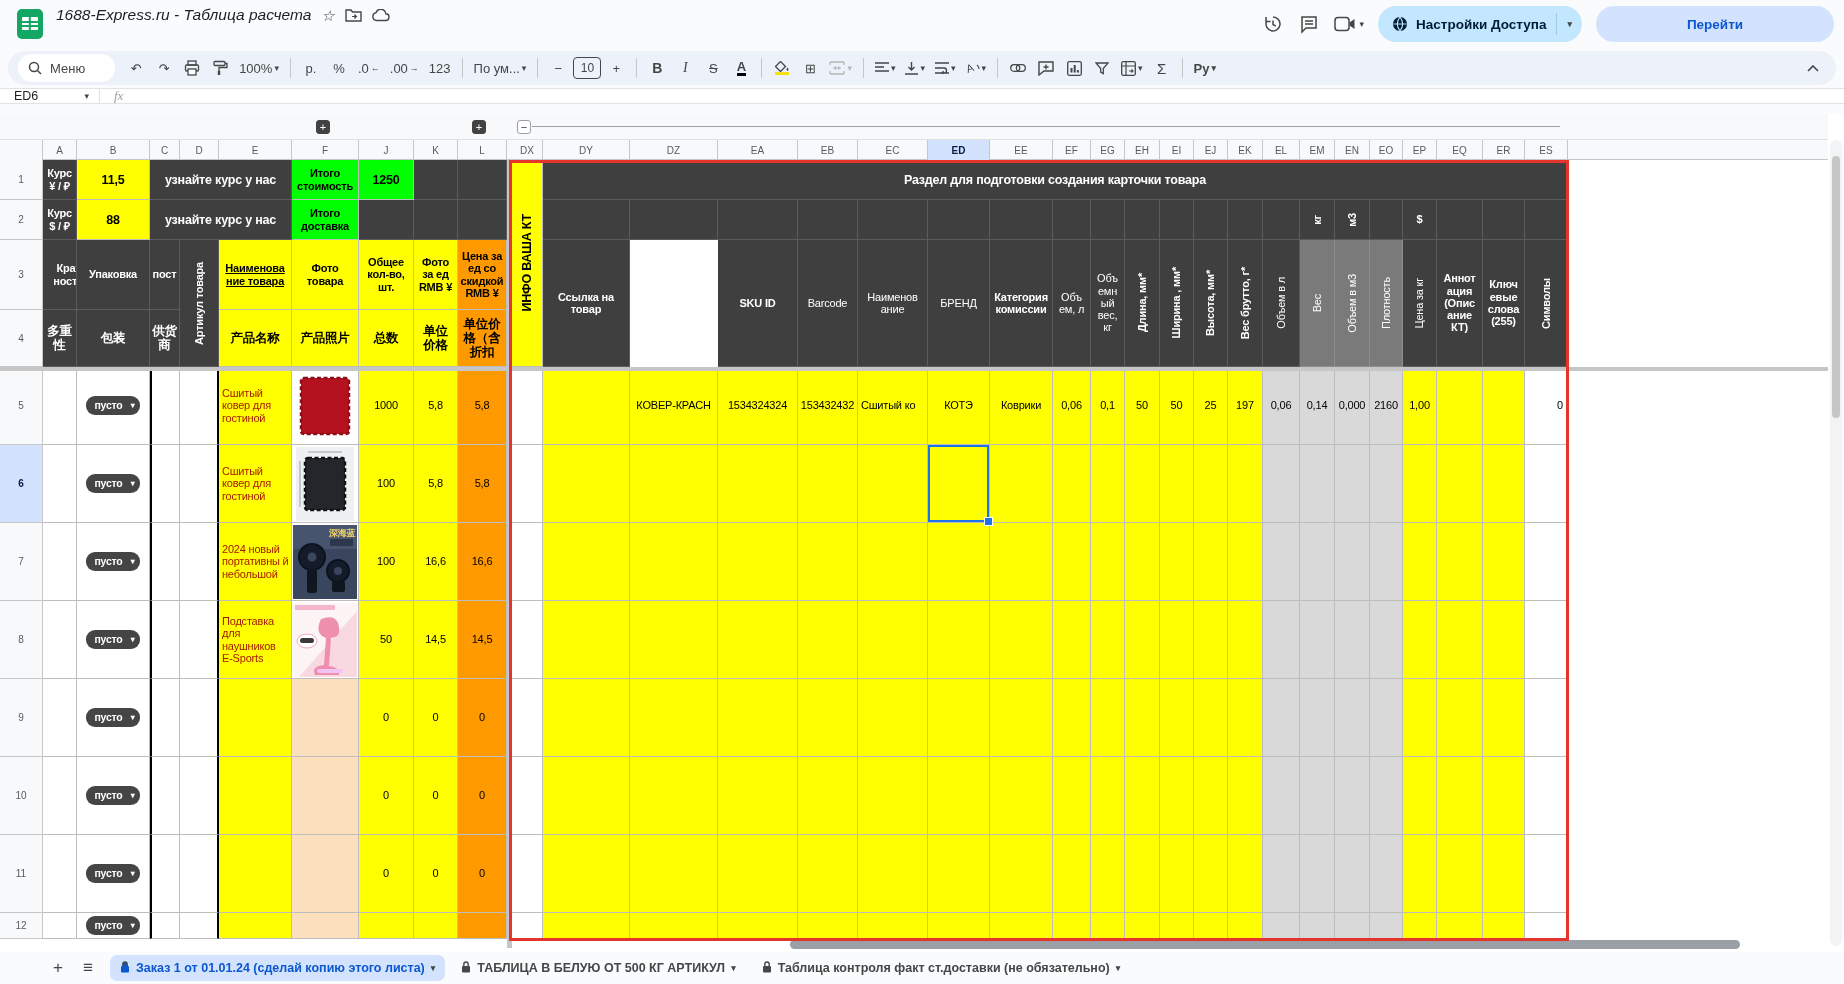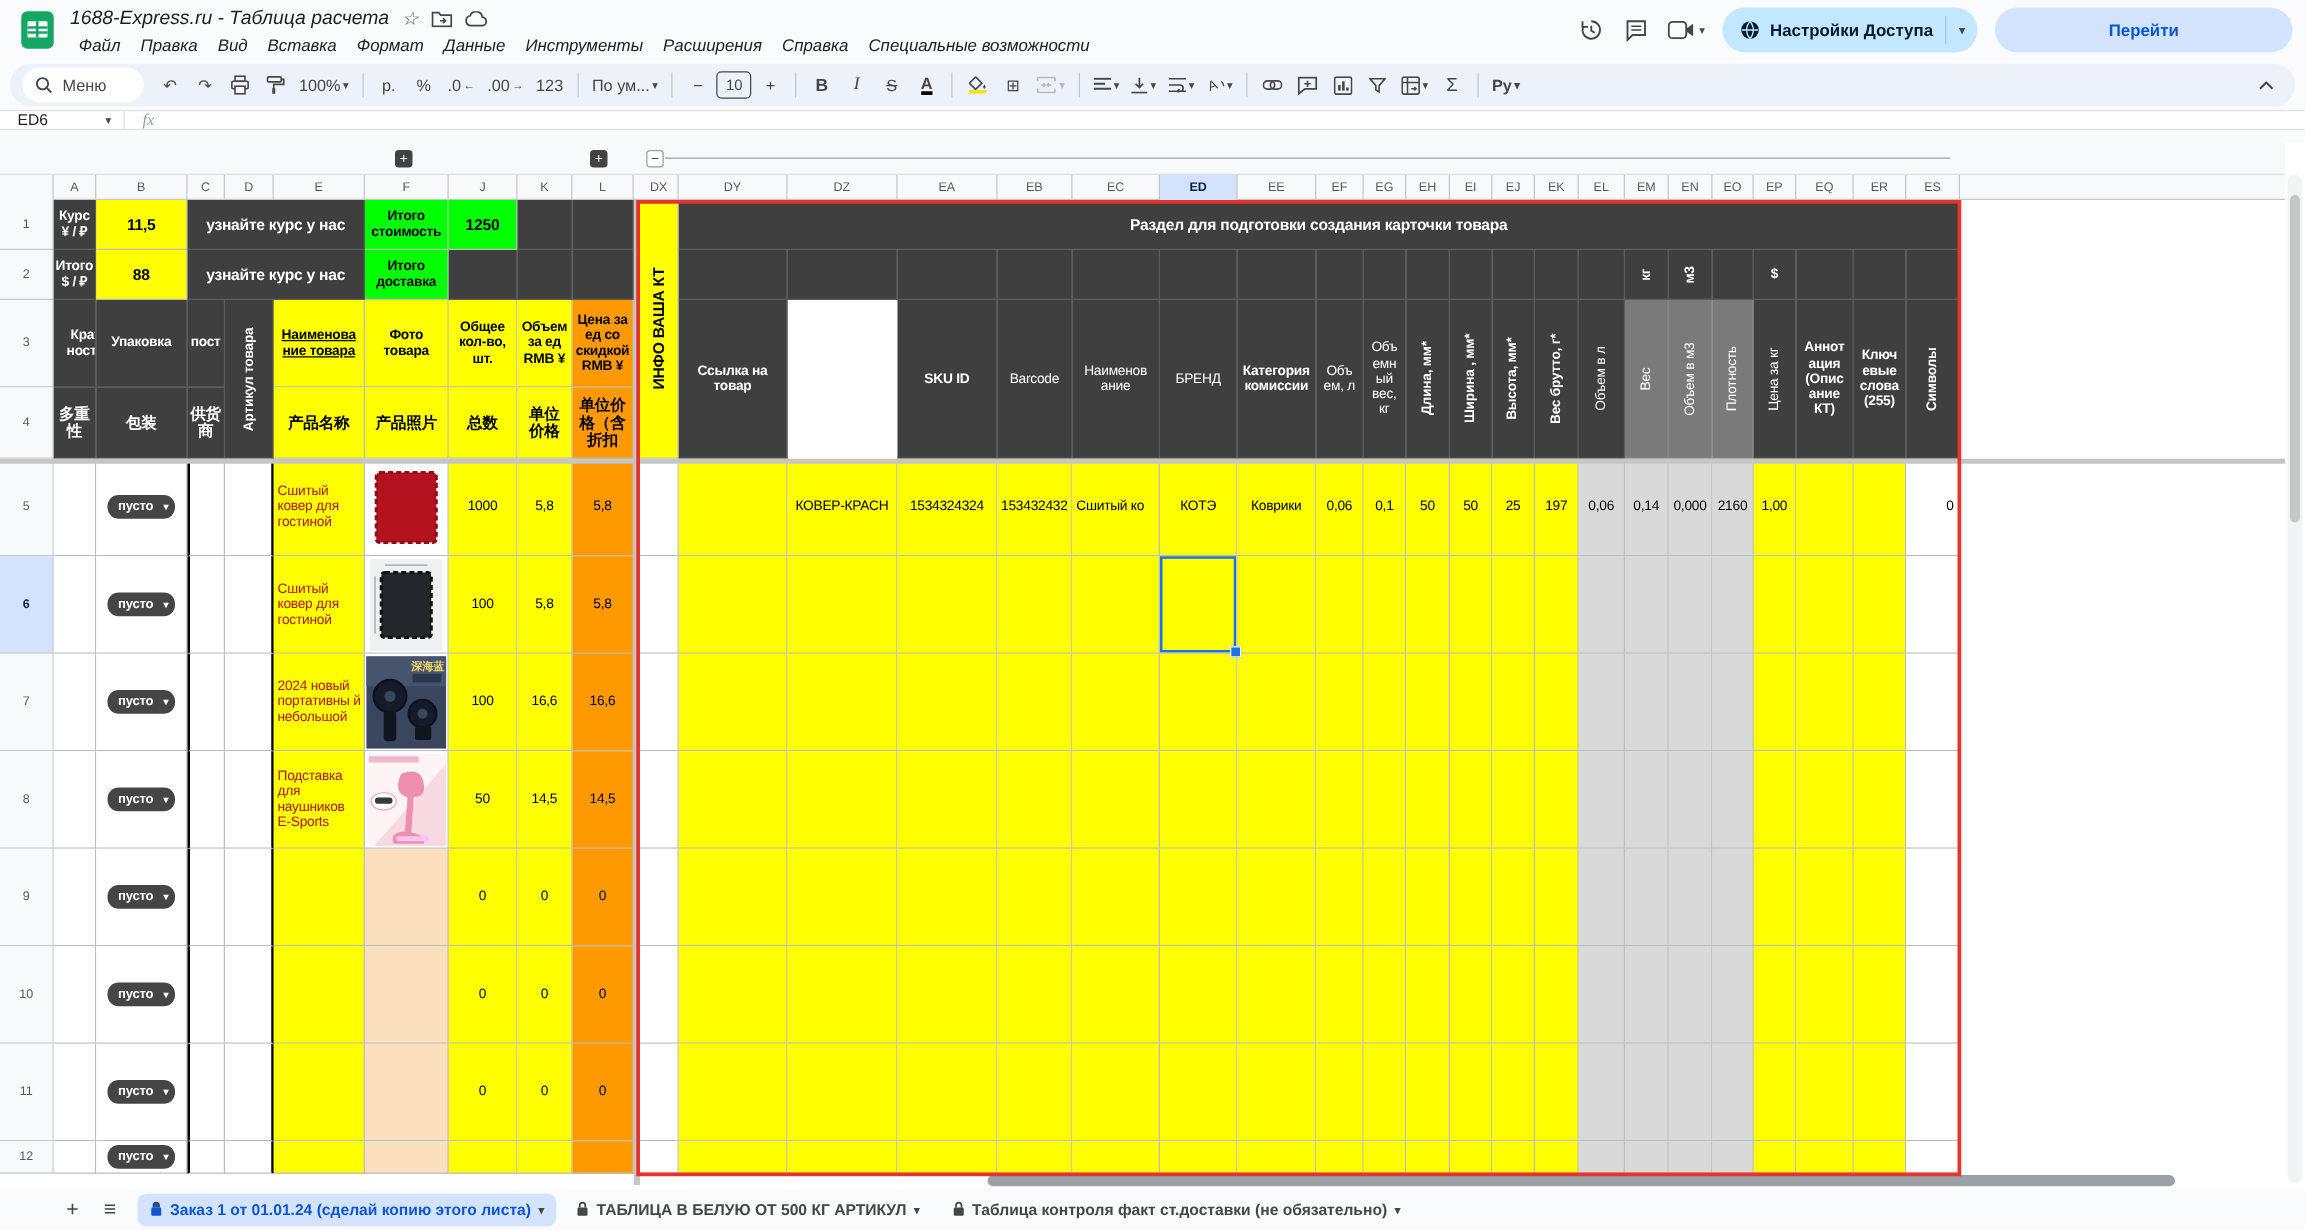--- a/index.html
+++ b/index.html
@@ -149,32 +149,20 @@
           <svg width="17" height="14" viewBox="0 0 17 14">
               <path d="M1 2 h5 l1.5 2 H16 v9 H1 z" fill="none" stroke="#444746" stroke-width="1.4"></path>
               <path d="M7 8.5 h4 m-1.6 -2 l2 2 l-2 2" stroke="#444746" stroke-width="1.2" fill="none"></path>
             </svg>
         </span>
         <span class="t-icon">
           <svg width="18" height="13" viewBox="0 0 18 13">
               <path d="M4.5 11.5 a4 4 0 0 1 -.4-7.9 a5 5 0 0 1 9.7 1.1 a3.4 3.4 0 0 1 -.4 6.8 z" fill="none" stroke="#444746" stroke-width="1.4"></path>
             </svg>
         </span>
-      </div>
-      <div class="menu-row">
-        <span>Файл</span>
-        <span>Правка</span>
-        <span>Вид</span>
-        <span>Вставка</span>
-        <span>Формат</span>
-        <span>Данные</span>
-        <span>Инструменты</span>
-        <span>Расширения</span>
-        <span>Справка</span>
-        <span>Специальные возможности</span>
       </div>
     </div>
     <div class="tb-right">
       <span class="tb-ic">
         <svg width="20" height="20" viewBox="0 0 20 20">
             <path d="M10 3 a7 7 0 1 1 -6.6 4.7 M3 3 v4.5 h4.5" fill="none" stroke="#444746" stroke-width="1.5"></path>
             <path d="M10 6.5 v4 l2.8 1.7" fill="none" stroke="#444746" stroke-width="1.5"></path>
           </svg>
       </span>
       <span class="tb-ic">
@@ -449,37 +437,37 @@
           <div class="gut">12</div>
         </div>
       <div id="leftpane" style="display: grid; grid-template-columns: 34px 73px 30px 39px 73px 67px 55px 44px 49px; grid-template-rows: 40px 40px 70px 57px 78px 78px 78px 78px 78px 78px 78px 26px;">
           <div class="cell dk b" style="grid-area: 1 / 1 / span 1 / span 1;">Курс ¥ / ₽</div>
           <div class="cell yl b lg" style="grid-area: 1 / 2 / span 1 / span 1;">11,5</div>
           <div class="cell dk b lg" style="grid-area: 1 / 3 / span 1 / span 3;">узнайте курс у нас</div>
           <div class="cell gn b" style="grid-area: 1 / 6 / span 1 / span 1;">Итого стоимость</div>
           <div class="cell gn b lg" style="grid-area: 1 / 7 / span 1 / span 1;">1250</div>
           <div class="cell dk" style="grid-area: 1 / 8 / span 1 / span 1;"></div>
           <div class="cell dk" style="grid-area: 1 / 9 / span 1 / span 1;"></div>
-          <div class="cell dk b" style="grid-area: 2 / 1 / span 1 / span 1;">Итого $ / ₽</div>
+          <div class="cell dk b" style="grid-area: 2 / 1 / span 1 / span 1;">Курс $ / ₽</div>
           <div class="cell yl b lg" style="grid-area: 2 / 2 / span 1 / span 1;">88</div>
           <div class="cell dk b lg" style="grid-area: 2 / 3 / span 1 / span 3;">узнайте курс у нас</div>
           <div class="cell gn b" style="grid-area: 2 / 6 / span 1 / span 1;">Итого доставка</div>
           <div class="cell dk" style="grid-area: 2 / 7 / span 1 / span 1;"></div>
           <div class="cell dk" style="grid-area: 2 / 8 / span 1 / span 1;"></div>
           <div class="cell dk" style="grid-area: 2 / 9 / span 1 / span 1;"></div>
           <div class="cell dk b" style="grid-area: 3 / 1 / span 1 / span 1; padding-left: 20px;">Крат ность</div>
           <div class="cell dk b" style="grid-area: 3 / 2 / span 1 / span 1;">Упаковка</div>
           <div class="cell dk b" style="grid-area: 3 / 3 / span 1 / span 1;">пост</div>
           <div class="cell dk b rot" style="grid-area: 3 / 4 / span 2 / span 1;">
             <span class="rotspan">Артикул товара</span>
           </div>
           <div class="cell yl b" style="grid-area: 3 / 5 / span 1 / span 1; text-decoration: underline;">Наименова ние товара</div>
           <div class="cell yl b" style="grid-area: 3 / 6 / span 1 / span 1;">Фото товара</div>
           <div class="cell yl b" style="grid-area: 3 / 7 / span 1 / span 1;">Общее кол-во, шт.</div>
-          <div class="cell yl b" style="grid-area: 3 / 8 / span 1 / span 1;">Объем за ед RMB ¥</div>
+          <div class="cell yl b" style="grid-area: 3 / 8 / span 1 / span 1;">Фото за ед RMB ¥</div>
           <div class="cell or b" style="grid-area: 3 / 9 / span 1 / span 1;">Цена за ед со скидкой RMB ¥</div>
           <div class="cell dk b lg" style="grid-area: 4 / 1 / span 1 / span 1;">多重 性</div>
           <div class="cell dk b lg" style="grid-area: 4 / 2 / span 1 / span 1;">包装</div>
           <div class="cell dk b lg" style="grid-area: 4 / 3 / span 1 / span 1;">供货 商</div>
           <div class="cell yl b lg" style="grid-area: 4 / 5 / span 1 / span 1;">产品名称</div>
           <div class="cell yl b lg" style="grid-area: 4 / 6 / span 1 / span 1;">产品照片</div>
           <div class="cell yl b lg" style="grid-area: 4 / 7 / span 1 / span 1;">总数</div>
           <div class="cell yl b lg" style="grid-area: 4 / 8 / span 1 / span 1;">单位 价格</div>
           <div class="cell or b lg" style="grid-area: 4 / 9 / span 1 / span 1;">单位价 格（含 折扣</div>
           <div class="cell wh" style="grid-area: 5 / 1 / span 1 / span 1;"></div>

